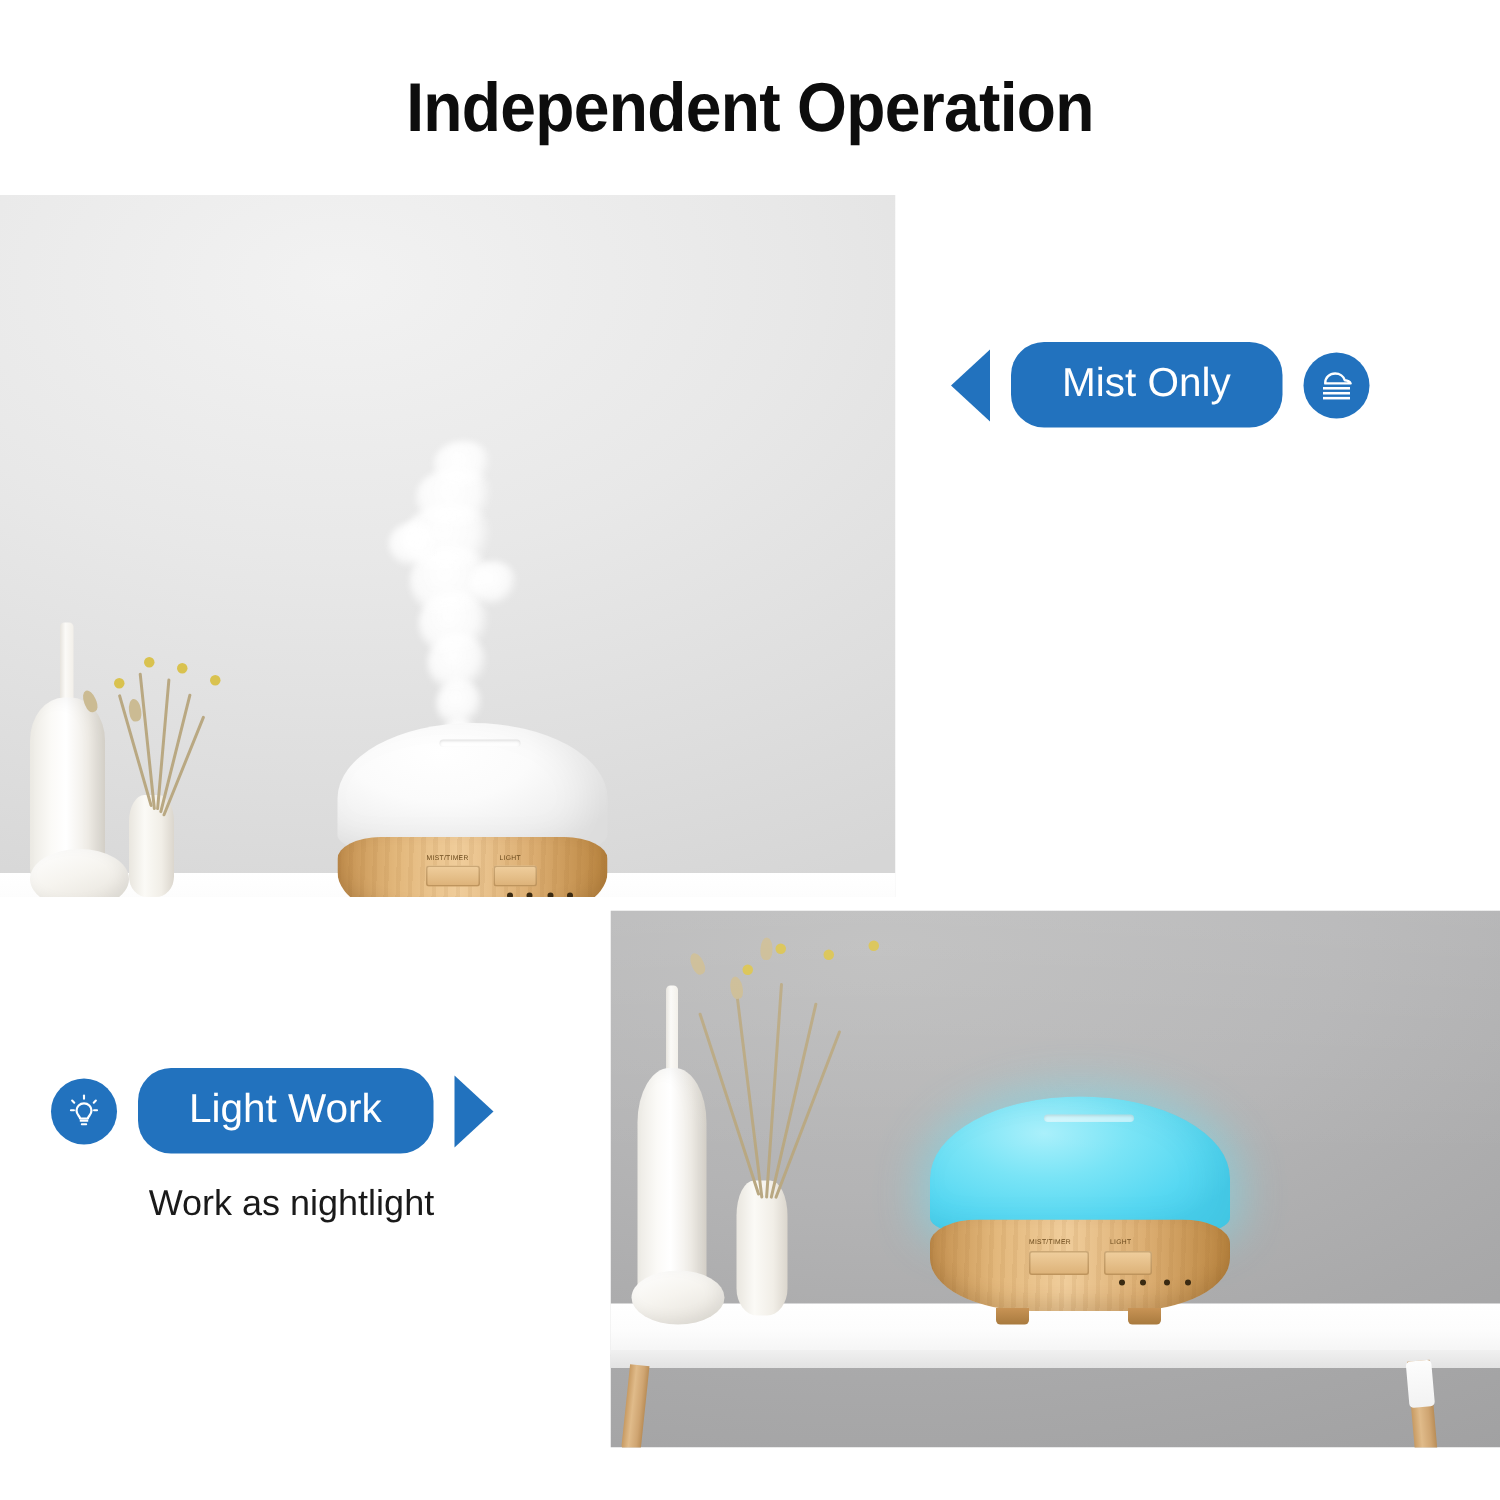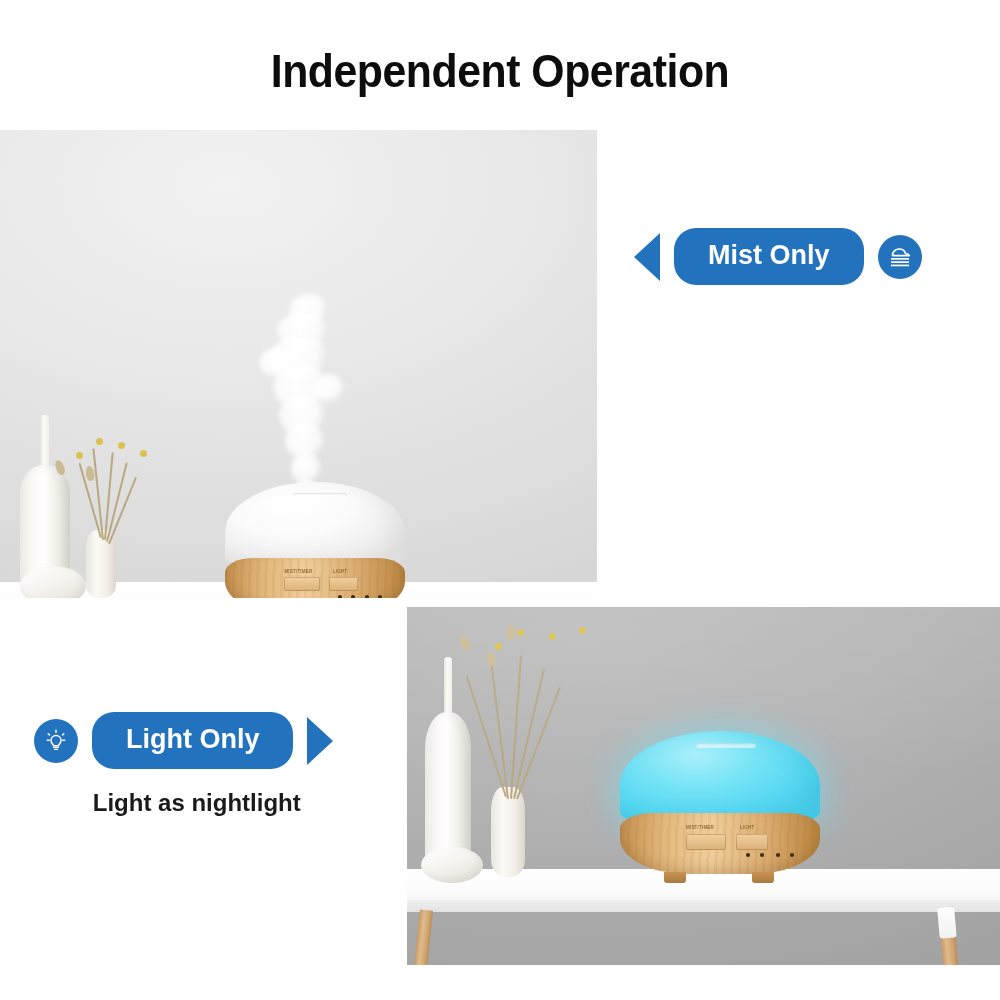--- a/index.html
+++ b/index.html
@@ -200,21 +200,20 @@
   .puff {
     position: absolute;
     border-radius: 50%;
     background: radial-gradient(circle at 42% 38%, rgba(255,255,255,0.98) 0%, rgba(255,255,255,0.78) 48%, rgba(255,255,255,0) 72%);
     filter: blur(2px);
   }
 
   
   .callout {
     position: absolute;
-    font-weight: bold;
   }
   .badge-row {
     display: flex;
     align-items: center;
     gap: 14px;
   }
   .pill {
     background: #2272be;
     color: #ffffff;
     border-radius: 22px;
@@ -382,17 +381,17 @@
         <path d="M14 8.6c2.8 0 5 2.1 5 4.8 0 1.9-1.1 3-1.8 3.9-.4.5-.6.9-.6 1.4h-5.2c0-.5-.2-.9-.6-1.4-.7-.9-1.8-2-1.8-3.9 0-2.7 2.2-4.8 5-4.8z" fill="none" stroke="#ffffff" stroke-width="1.5" stroke-linejoin="round"></path>
         <rect x="11.1" y="19.6" width="5.8" height="1.3" rx="0.5" fill="#ffffff"></rect>
         <rect x="11.9" y="21.8" width="4.2" height="1.3" rx="0.5" fill="#ffffff"></rect>
         <rect x="13.3" y="2.6" width="1.4" height="3.6" rx="0.7" fill="#ffffff"></rect>
         <rect x="4.6" y="12.5" width="3.4" height="1.4" rx="0.7" fill="#ffffff"></rect>
         <rect x="20" y="12.5" width="3.4" height="1.4" rx="0.7" fill="#ffffff"></rect>
         <rect x="6.1" y="5.7" width="1.4" height="3.4" rx="0.7" fill="#ffffff" transform="rotate(-45 6.8 7.4)"></rect>
         <rect x="20.5" y="5.7" width="1.4" height="3.4" rx="0.7" fill="#ffffff" transform="rotate(45 21.2 7.4)"></rect>
       </svg>
     </div>
-    <div class="pill">Light Only</div>
+    <div class="pill">Light Work</div>
     <div class="tri tri-right"></div>
   </div>
-  <div class="caption cap-left" style="margin-left:26px;">Light as nightlight</div>
+  <div class="caption cap-left" style="margin-left:26px;">Work as nightlight</div>
 </div>
 
 </body></html>

